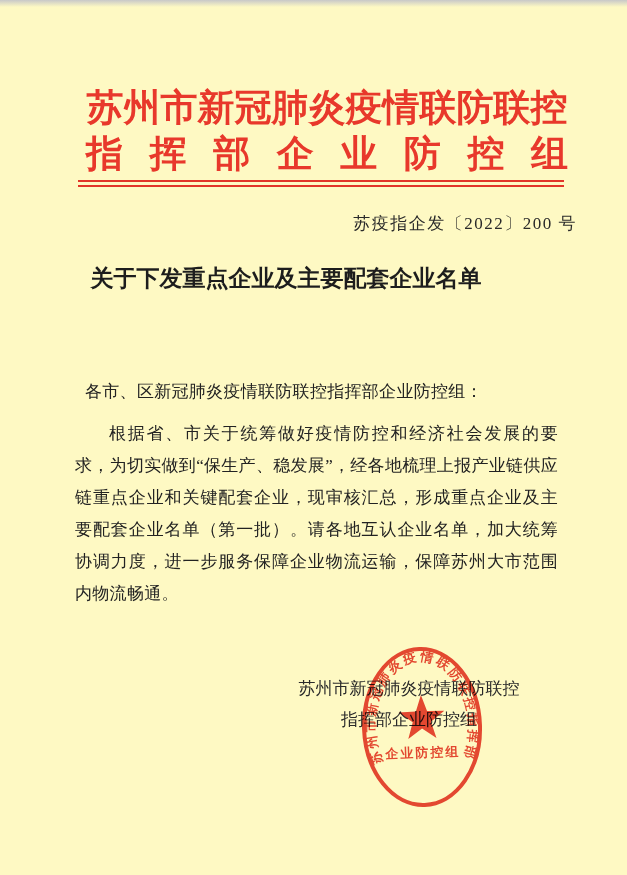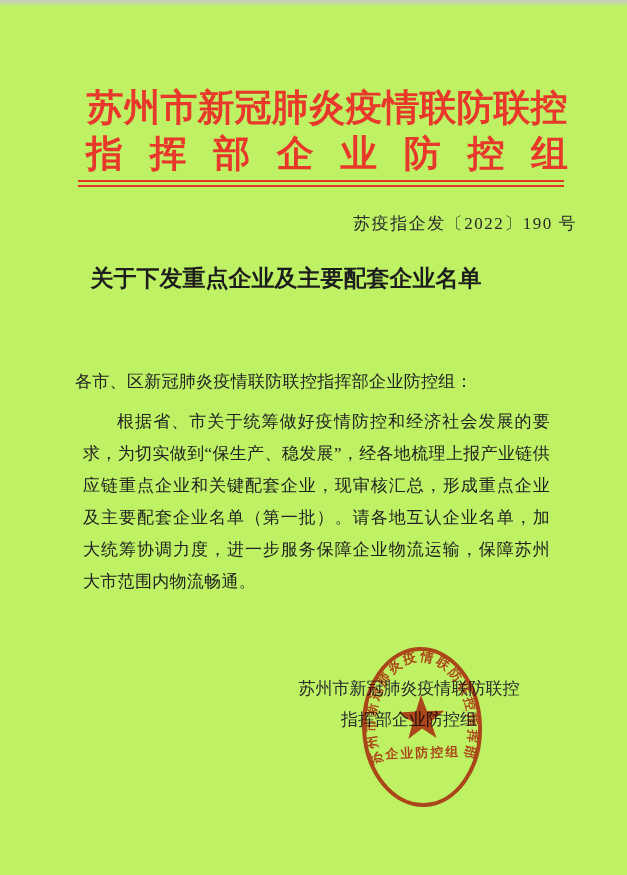--- a/index.html
+++ b/index.html
@@ -1,20 +1,20 @@
 <!DOCTYPE html>
 <html><head>
 <meta charset="utf-8">
 <style>
   html,body{margin:0;padding:0;background:#e9e9e9;}
   .page{
     position:relative;
     width:627px;height:875px;
     margin:0 auto;
-    background:#bef264;
+    background:#fef9c3;
     overflow:hidden;
     font-family:"Liberation Serif","DejaVu Serif",serif;
     color:#262626;
   }
   .top-shade{
     position:absolute;top:0;left:0;right:0;height:7px;
     background:linear-gradient(#c8c8c8,rgba(200,200,200,0));
   }
   
   .letterhead{
@@ -45,22 +45,22 @@
     position:absolute;top:261px;left:0;width:572px;
     text-align:center;font-weight:bold;color:#1d1d1d;
     font-size:23px;line-height:35px;
   }
   
   .body-text{
     position:absolute;top:366px;left:75px;width:483px;
     font-size:17px;line-height:32px;letter-spacing:0.3px;
     text-align:justify;color:#222;
   }
-  .body-text .paragraph{margin:8px;text-indent:2em;}
-  .body-text .salutation{margin:0;}
+  .body-text .paragraph{margin:0;text-indent:2em;}
+  .body-text .salutation{margin:10px;}
   
   .closing{
     position:absolute;top:673px;left:283px;width:252px;
     text-align:center;font-size:17px;line-height:31px;color:#2a2a2a;
     white-space:nowrap;
   }
   
   .seal{
     position:absolute;top:645px;left:358px;width:128px;height:164px;
     opacity:0.85;mix-blend-mode:multiply;
@@ -74,21 +74,21 @@
 
   <div class="top-shade"></div>
 
   <div class="letterhead">
     <div class="lh-line1">苏州市新冠肺炎疫情联防联控</div>
     <div class="lh-line2">指挥部企业防控组</div>
   </div>
 
   <div class="red-divider"></div>
 
-  <div class="doc-number">苏疫指企发〔2022〕190 号</div>
+  <div class="doc-number">苏疫指企发〔2022〕200 号</div>
 
   <div class="notice-title">
     <div>关于下发重点企业及主要配套企业名单</div>
   </div>
 
   <div class="body-text">
     <p class="salutation">各市、区新冠肺炎疫情联防联控指挥部企业防控组：</p>
     <p class="paragraph">根据省、市关于统筹做好疫情防控和经济社会发展的要求，为切实做到“保生产、稳发展”，经各地梳理上报产业链供应链重点企业和关键配套企业，现审核汇总，形成重点企业及主要配套企业名单（第一批）。请各地互认企业名单，加大统筹协调力度，进一步服务保障企业物流运输，保障苏州大市范围内物流畅通。</p>
   </div>
 

